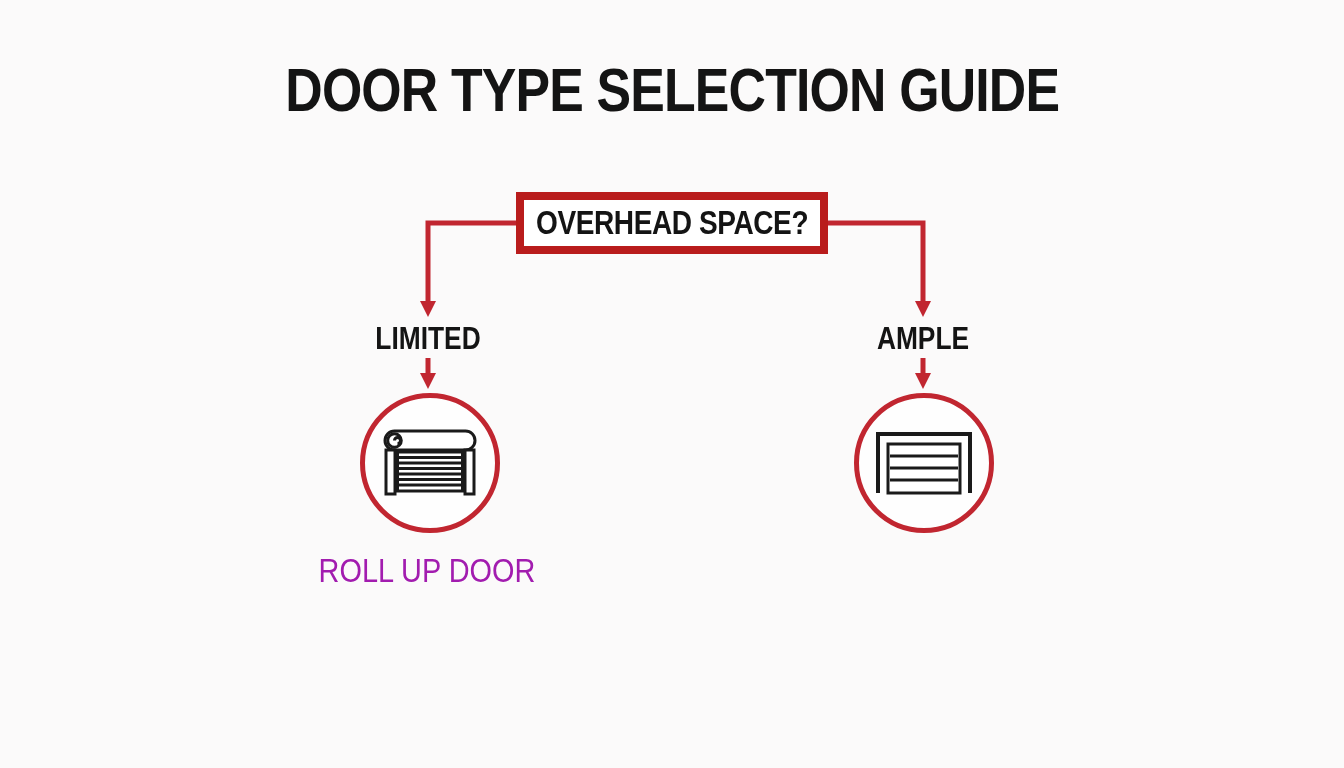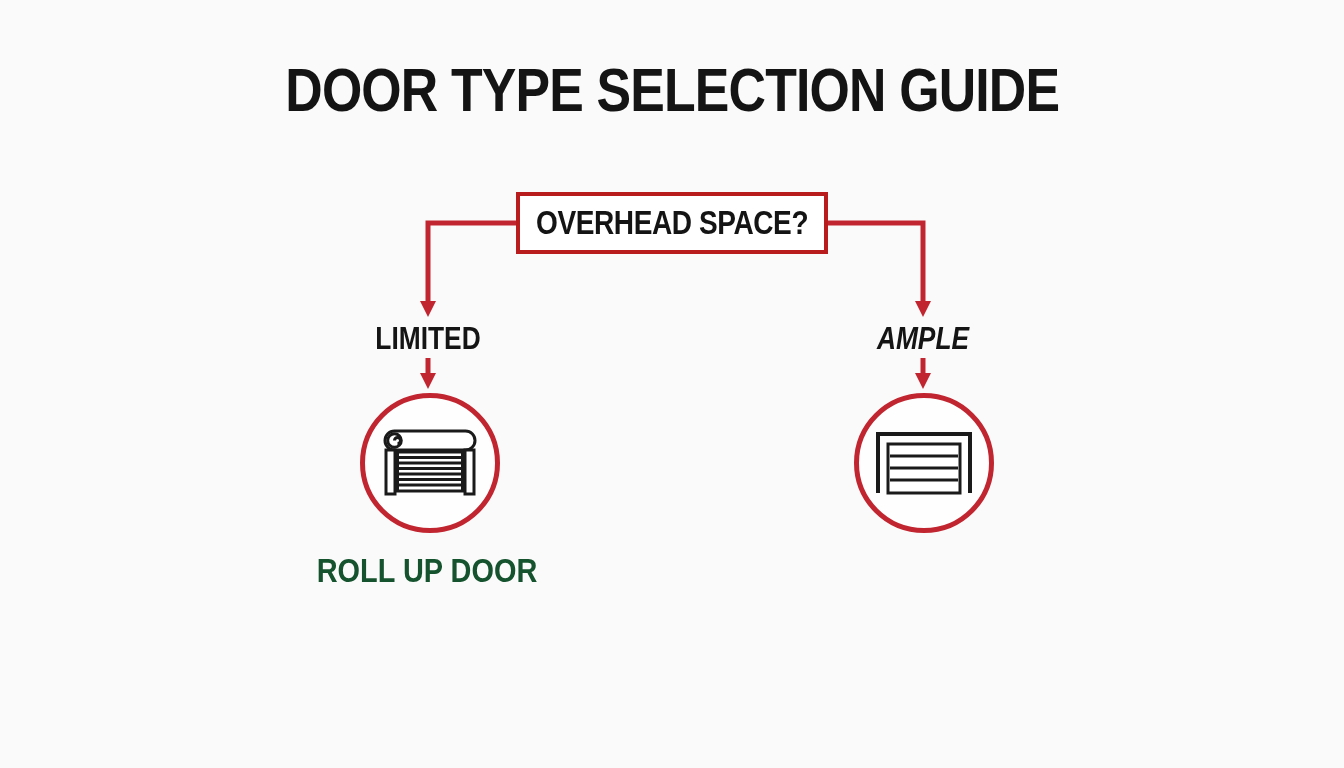--- a/index.html
+++ b/index.html
@@ -48,41 +48,41 @@
     fill: #c12630;
     stroke: none;
   }
   .decision-box {
     position: absolute;
     left: 516px;
     top: 192px;
     width: 312px;
     height: 62px;
     box-sizing: border-box;
-    border: 4px solid #b91c1c;
+    border: 8px solid #b91c1c;
     background: #ffffff;
     display: flex;
     align-items: center;
     justify-content: center;
     font-size: 33px;
     font-weight: bold;
     color: #141414;
     letter-spacing: -0.5px;
   }
   .branch-label {
     position: absolute;
     transform: translate(-50%, -50%);
     font-size: 31px;
     font-weight: bold;
     color: #141414;
     line-height: 1;
     text-align: left;
   }
   .branch-label.left  { left: 428px; top: 338px; }
-  .branch-label.right { left: 923px; top: 338px; font-style: italic; }
+  .branch-label.right { left: 923px; top: 338px; }
   .node-circle {
     position: absolute;
     width: 130px;
     height: 130px;
     box-sizing: content-box;
     border: 5px solid #c12630;
     border-radius: 50%;
     background: #fefefe;
     transform: translate(-50%, -50%);
     display: flex;
@@ -96,22 +96,22 @@
     fill: none;
     stroke: #1a1a1a;
     stroke-width: 3;
   }
   .door-icon .ln-thick { stroke-width: 4; }
   .door-icon .fillw { fill: #ffffff; }
   .result-label {
     position: absolute;
     transform: translate(-50%, -50%);
     font-size: 34px;
-    font-weight: bold;
-    color: #14532d;
+    font-weight: normal;
+    color: #a21caf;
     line-height: 1;
     text-align: center;
   }
   .result-label.left  { left: 427px; top: 570px; }
   .result-label.right { left: 924px; top: 570px; }
 </style>
 </head>
 <body>
 
 <div class="canvas">

